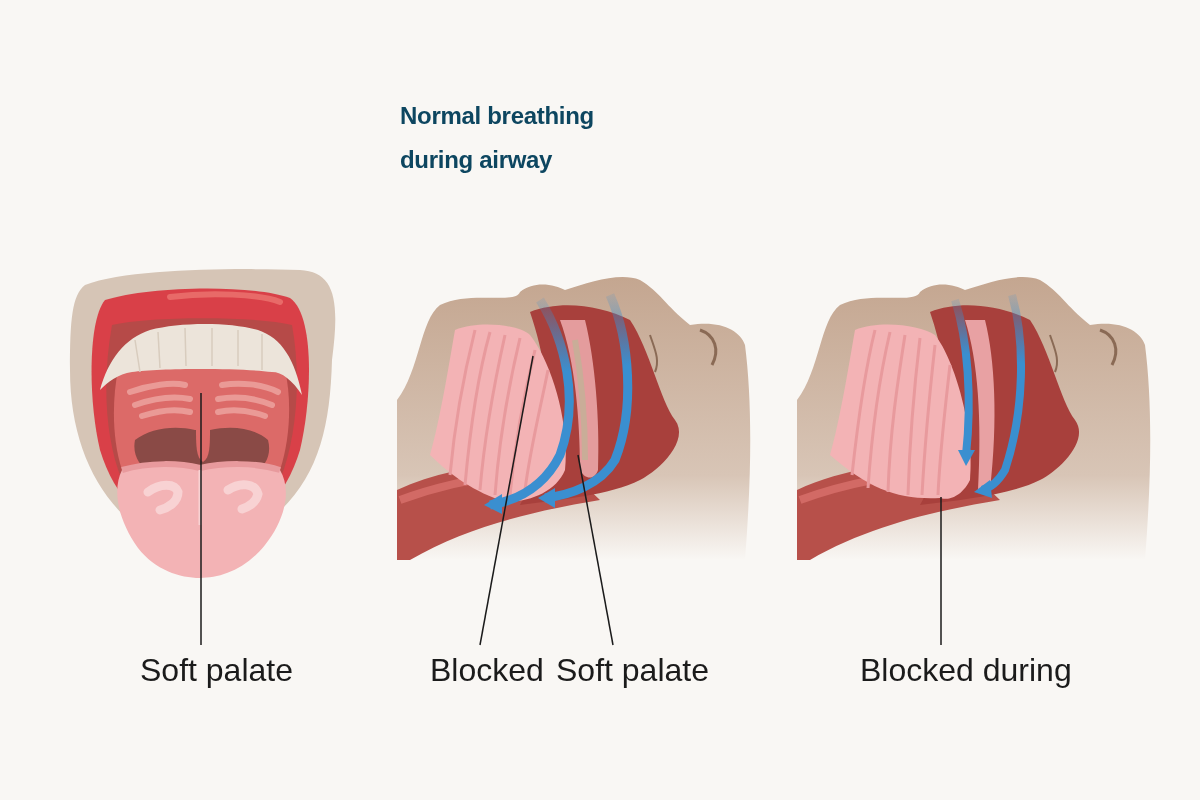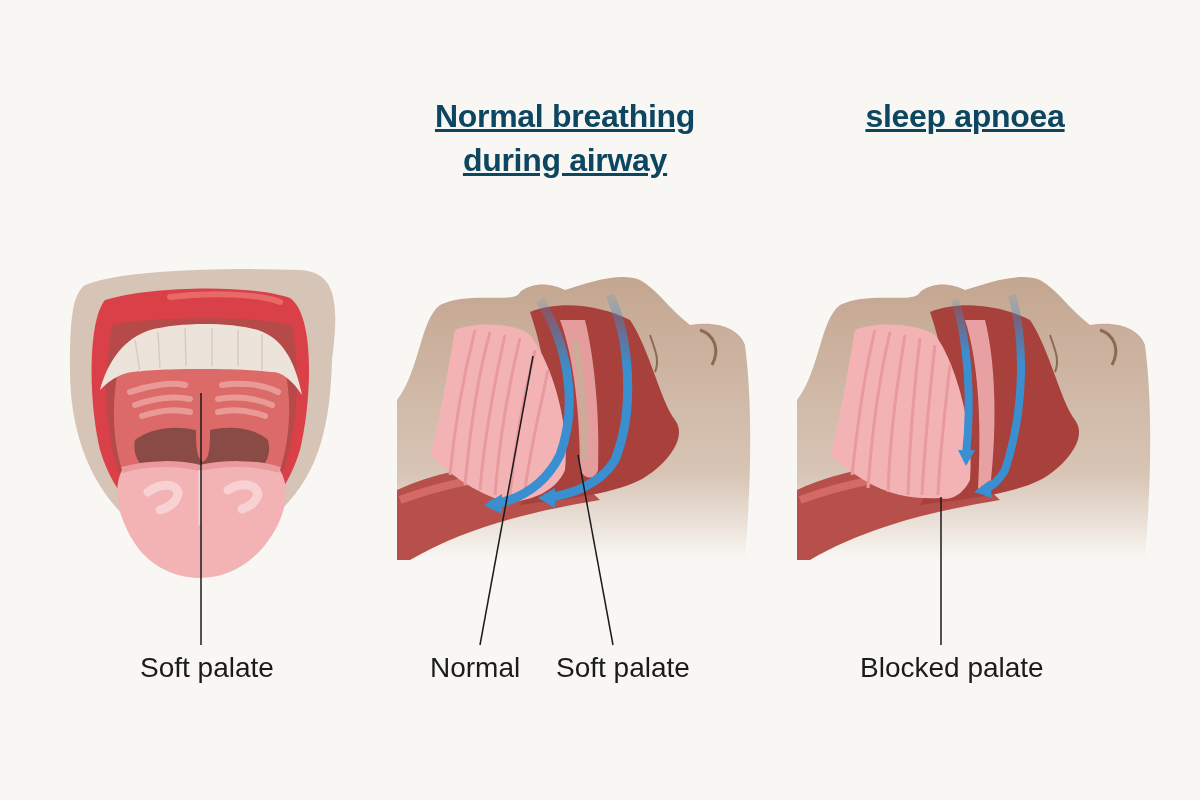--- a/index.html
+++ b/index.html
@@ -3,26 +3,26 @@
 <meta charset="utf-8">
 <style>
   html, body { margin:0; padding:0; }
   body {
     width:1200px; height:800px; overflow:hidden;
     background:#f9f7f4;
     font-family:"Liberation Sans", "DejaVu Sans", sans-serif;
     position:relative;
   }
   .title {
-    position:absolute; text-align:center; color:#0d4660;
-    font-weight:bold; font-size:32px; line-height:44px;
-    font-family:"Liberation Sans", sans-serif; letter-spacing:-0.3px;text-decoration:underline;
+    position:absolute; color:#0d4660;
+    font-weight:bold; font-size:24px; line-height:44px;
+    font-family:"Liberation Sans", sans-serif; letter-spacing:-0.3px;
   }
   .label {
-    position:absolute; color:#1b1b1b; font-size:28px;
+    position:absolute; color:#1b1b1b; font-size:32px;
     font-family:"Liberation Sans", sans-serif; white-space:nowrap;
   }
   svg { position:absolute; left:0; top:0; }
 </style>
 </head>
 <body>
 
 <svg width="1200" height="800" viewBox="0 0 1200 800">
   <defs>
     <linearGradient id="skinFade" x1="0" y1="0" x2="0" y2="1">
@@ -138,19 +138,18 @@
     <polygon points="574,492 590,480 592,498" fill="#3a8fd0"></polygon>
   </g>
   <line x1="941" y1="497" x2="941" y2="645" stroke="#1b1b1b" stroke-width="1.5"></line>
 </svg>
 
 <div class="title" style="left:400px; top:94px; width:330px;">
   <div>Normal breathing</div>
   <div>during airway</div>
 </div>
 <div class="title" style="left:800px; top:94px; width:330px;">
-  <div>sleep apnoea</div>
 </div>
 
 <div class="label" style="left:140px; top:652px;">Soft palate</div>
-<div class="label" style="left:430px; top:652px;">Normal</div>
+<div class="label" style="left:430px; top:652px;">Blocked</div>
 <div class="label" style="left:556px; top:652px;">Soft palate</div>
-<div class="label" style="left:860px; top:652px;">Blocked palate</div>
+<div class="label" style="left:860px; top:652px;">Blocked during</div>
 
 </body></html>

